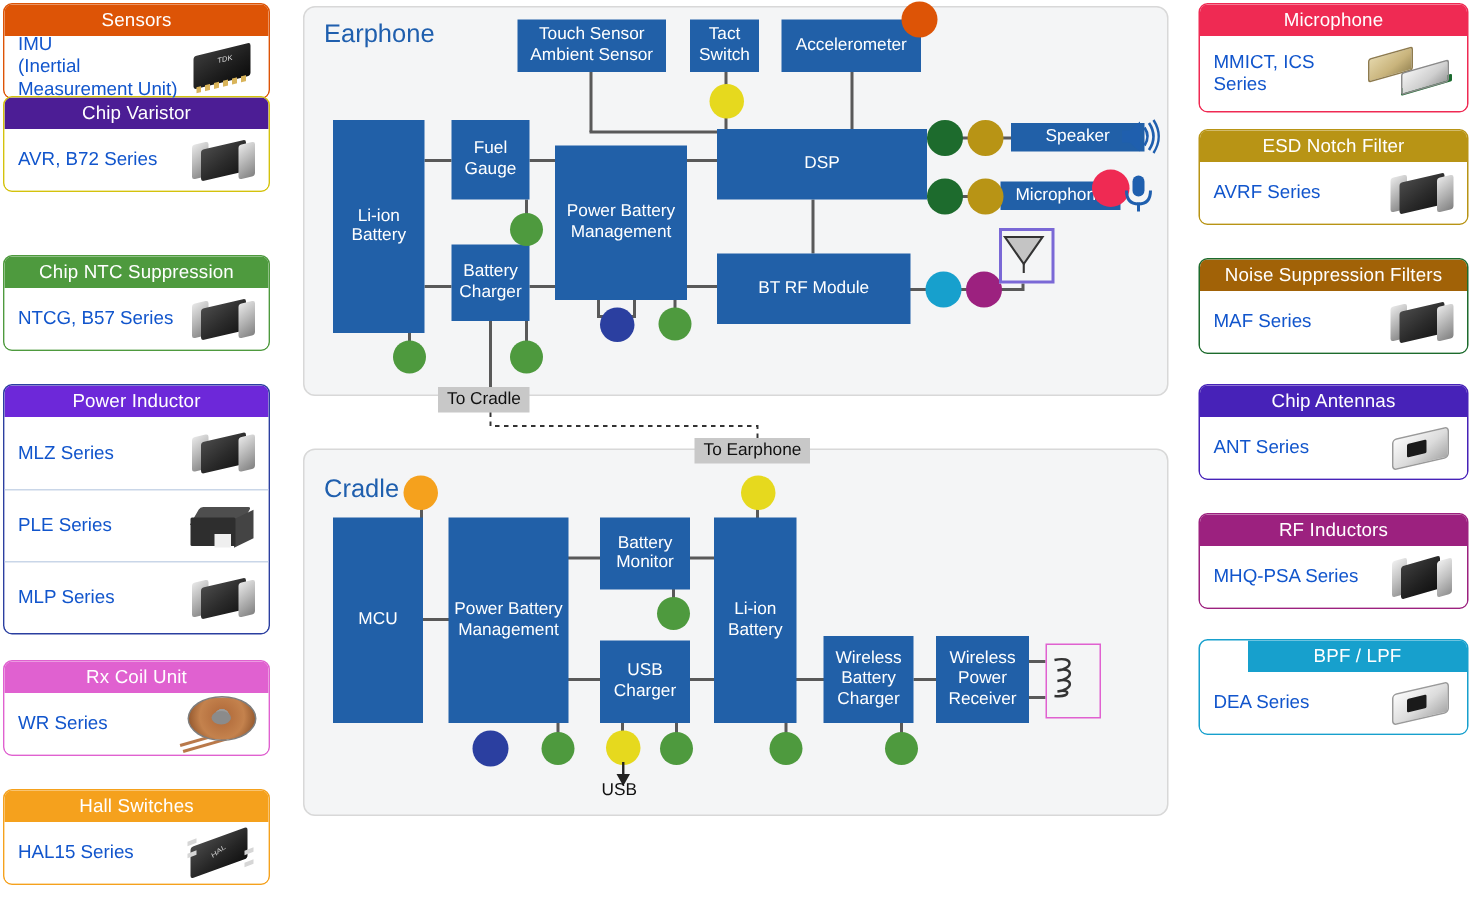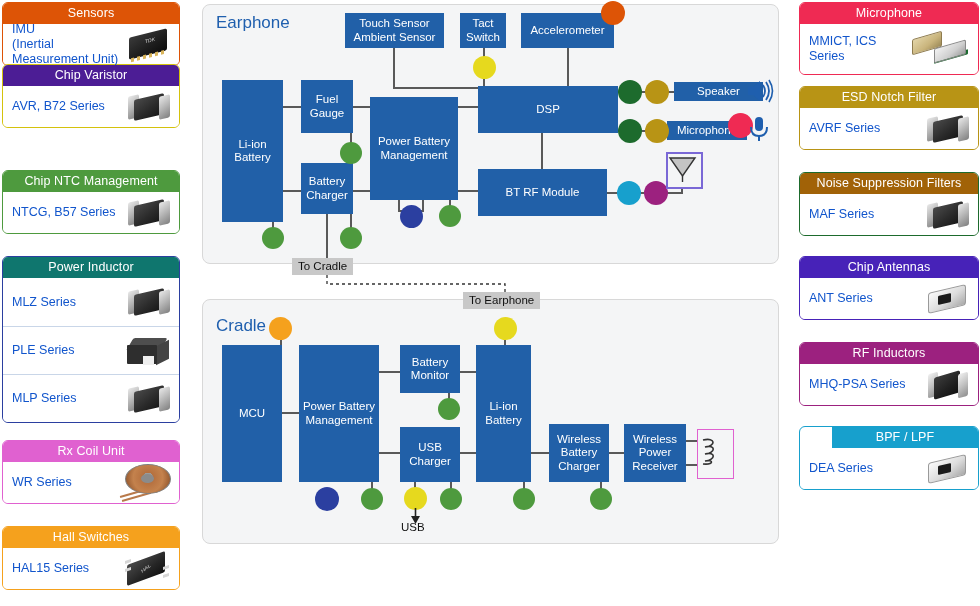--- a/index.html
+++ b/index.html
@@ -255,36 +255,36 @@
               <div class="chip-smd">
                 <div class="cap-l"></div>
                 <div class="body"></div>
                 <div class="cap-r"></div>
               </div>
             </div>
           </div>
         </div>
       </div>
       <div class="card" style="left: 2px; top: 170px; width: 178px; height: 64px; border: 1px solid rgb(78, 154, 62);">
-        <div class="card-head" style="background: rgb(78, 154, 62);">Chip NTC Management</div>
+        <div class="card-head" style="background: rgb(78, 154, 62);">Chip NTC Suppression</div>
         <div class="card-body">
           <div class="crow" style="height: 41px;">
             <span class="crow-label">NTCG, B57 Series</span>
             <div class="part">
               <div class="chip-smd">
                 <div class="cap-l"></div>
                 <div class="body"></div>
                 <div class="cap-r"></div>
               </div>
             </div>
           </div>
         </div>
       </div>
       <div class="card" style="left: 2px; top: 256px; width: 178px; height: 167px; border: 1px solid rgb(43, 63, 160);">
-        <div class="card-head" style="background: #0f766e;">Power Inductor</div>
+        <div class="card-head" style="background: #6d28d9;">Power Inductor</div>
         <div class="card-body">
           <div class="crow" style="height: 48px;">
             <span class="crow-label">MLZ Series</span>
             <div class="part">
               <div class="chip-smd">
                 <div class="cap-l"></div>
                 <div class="body"></div>
                 <div class="cap-r"></div>
               </div>
             </div>

